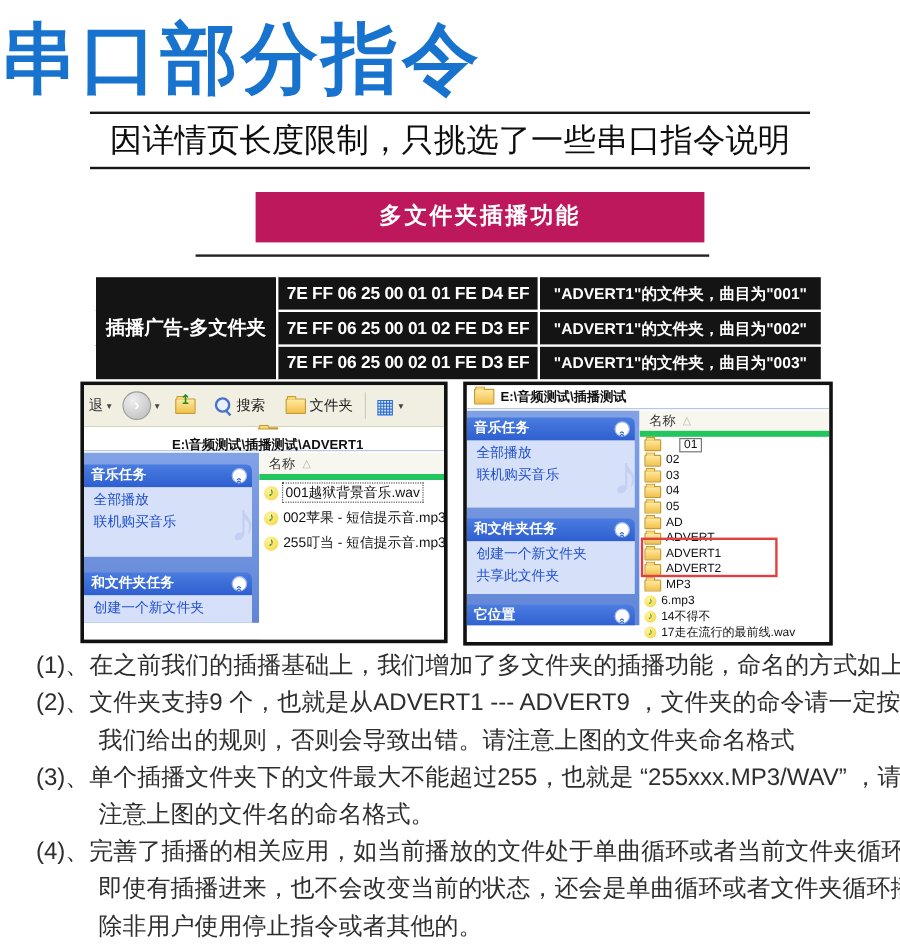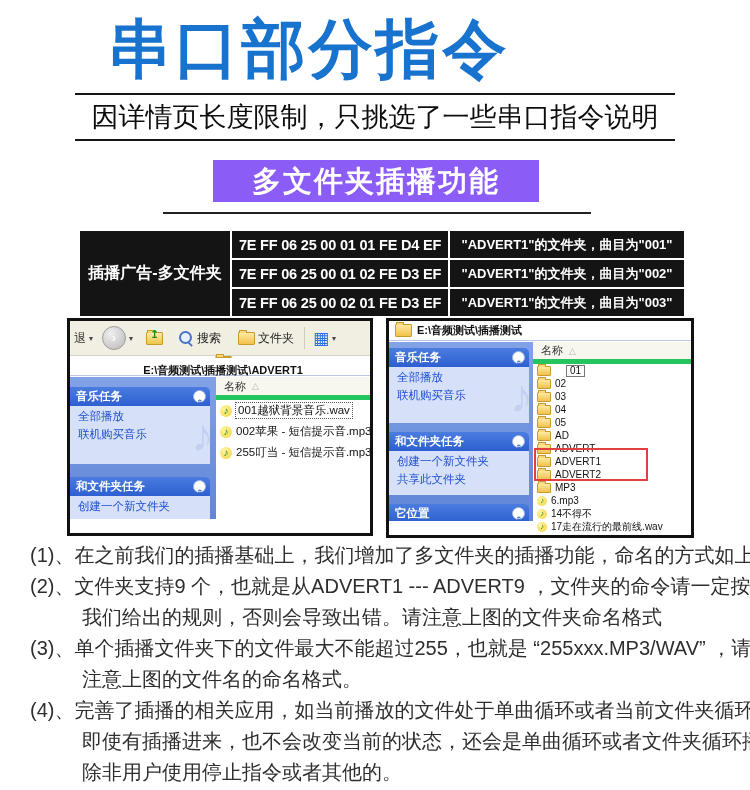--- a/index.html
+++ b/index.html
@@ -1,28 +1,28 @@
 <!DOCTYPE html>
 <html><head>
 <meta charset="utf-8">
 <style>
   html,body{margin:0;padding:0;}
   body{width:750px;height:790px;position:relative;background:#fff;overflow:hidden;
        font-family:"Liberation Sans","DejaVu Sans",sans-serif;}
   .abs{position:absolute;}
 
   
-  .page-title{top:6px;left:0;width:617px;text-align:center;font-size:64px;font-weight:900;
+  .page-title{top:6px;left:0;width:617px;font-size:64px;font-weight:900;
               color:#1873cf;letter-spacing:3px;}
   .rule{background:#161616;height:2px;}
   .rule1{top:93px;left:75px;width:600px;}
   .subtitle{top:99px;left:0;width:750px;text-align:center;font-size:27px;color:#0d0d0d;font-weight:500;}
   .rule2{top:139px;left:75px;width:600px;}
-  .banner{top:160px;left:213px;width:326px;height:42px;background:#8b5cf6;color:#fff;
-          font-size:29px;font-weight:800;text-align:center;line-height:42px;letter-spacing:2px;}
+  .banner{top:160px;left:213px;width:374px;height:42px;background:#be185d;color:#fff;
+          font-size:19px;font-weight:800;text-align:center;line-height:42px;letter-spacing:2px;}
   .rule3{top:212px;left:163px;width:428px;height:2px;background:#222;}
 
   
   .cmd-table{top:229px;left:78px;}
   table{border-collapse:collapse;}
   td{background:#141414;color:#fff;border:2px solid #fff;font-weight:700;
      height:25px;vertical-align:middle;}
   td.c1{width:148px;font-size:16px;text-align:center;}
   td.c2{width:214px;font-size:14.5px;text-align:center;letter-spacing:-0.2px;}
   td.c3{width:232px;font-size:13px;text-align:center;}

